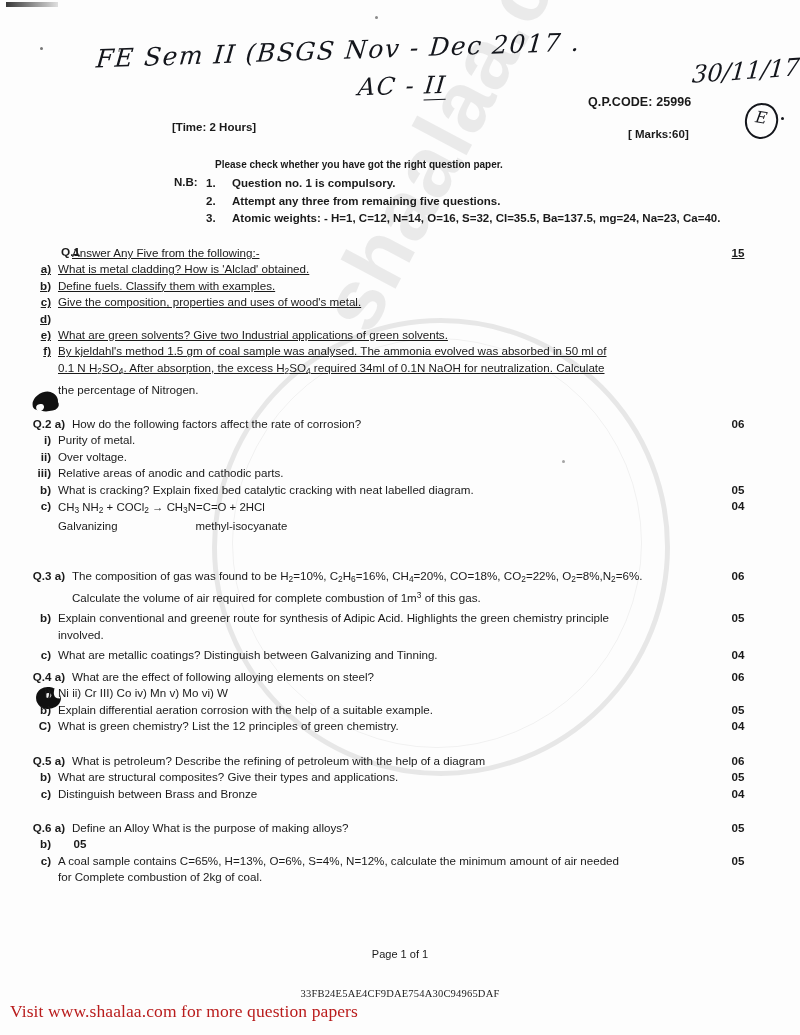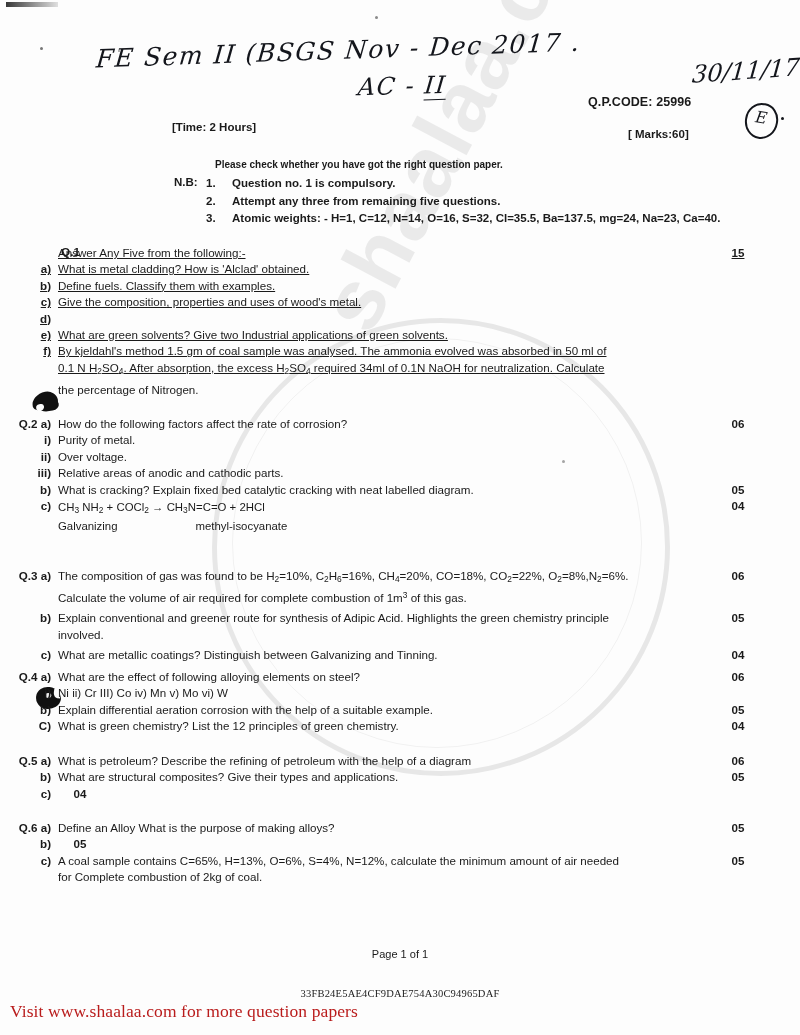--- a/index.html
+++ b/index.html
@@ -221,21 +221,21 @@
 
   
   .qblock { position: absolute; width: 760px; left: 0; }
   .qrow {
     display: flex;
     align-items: flex-start;
     font-size: 11.6px;
     line-height: 16.4px;
   }
   .q-label {
-    width: 58px;
+    width: 72px;
     flex: none;
     text-align: right;
     padding-right: 7px;
     font-weight: bold;
     box-sizing: border-box;
   }
   .q-sub {
     width: 58px;
     flex: none;
     text-align: right;
@@ -469,20 +469,21 @@
         <span class="q-body">What is petroleum? Describe the refining of petroleum with the help of a diagram</span>
         <span class="q-marks">06</span>
       </div>
       <div class="qrow">
         <span class="q-sub">b)</span>
         <span class="q-body">What are structural composites? Give their types and applications.</span>
         <span class="q-marks">05</span>
       </div>
       <div class="qrow">
         <span class="q-sub">c)</span>
+        <span class="q-body">Distinguish between Brass and Bronze</span>
         <span class="q-marks">04</span>
       </div>
     </div>
 
     <div class="qblock" style="top:820px;">
       <div class="qrow">
         <span class="q-label">Q.6 a)</span>
         <span class="q-body">Define an Alloy What is the purpose of making alloys?</span>
         <span class="q-marks">05</span>
       </div>

